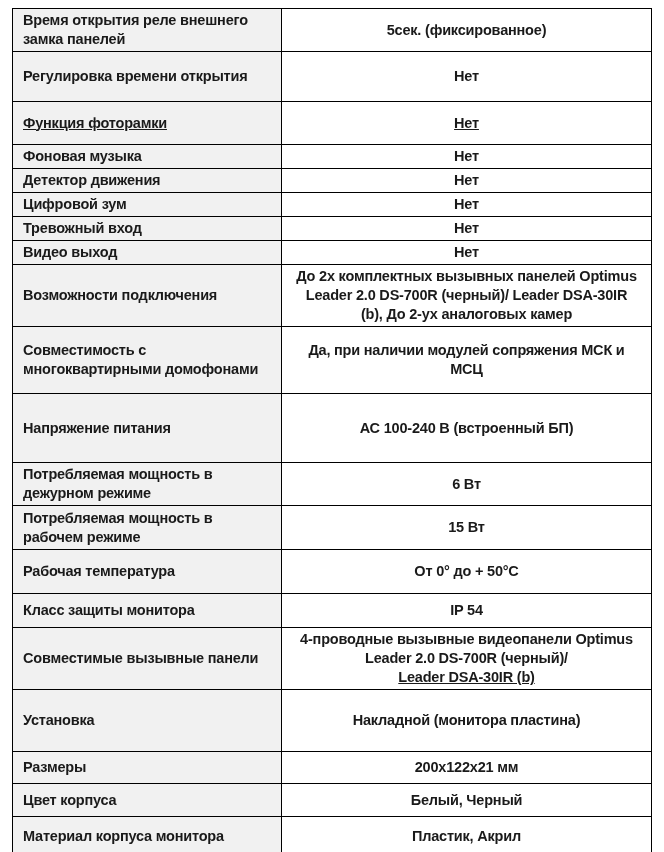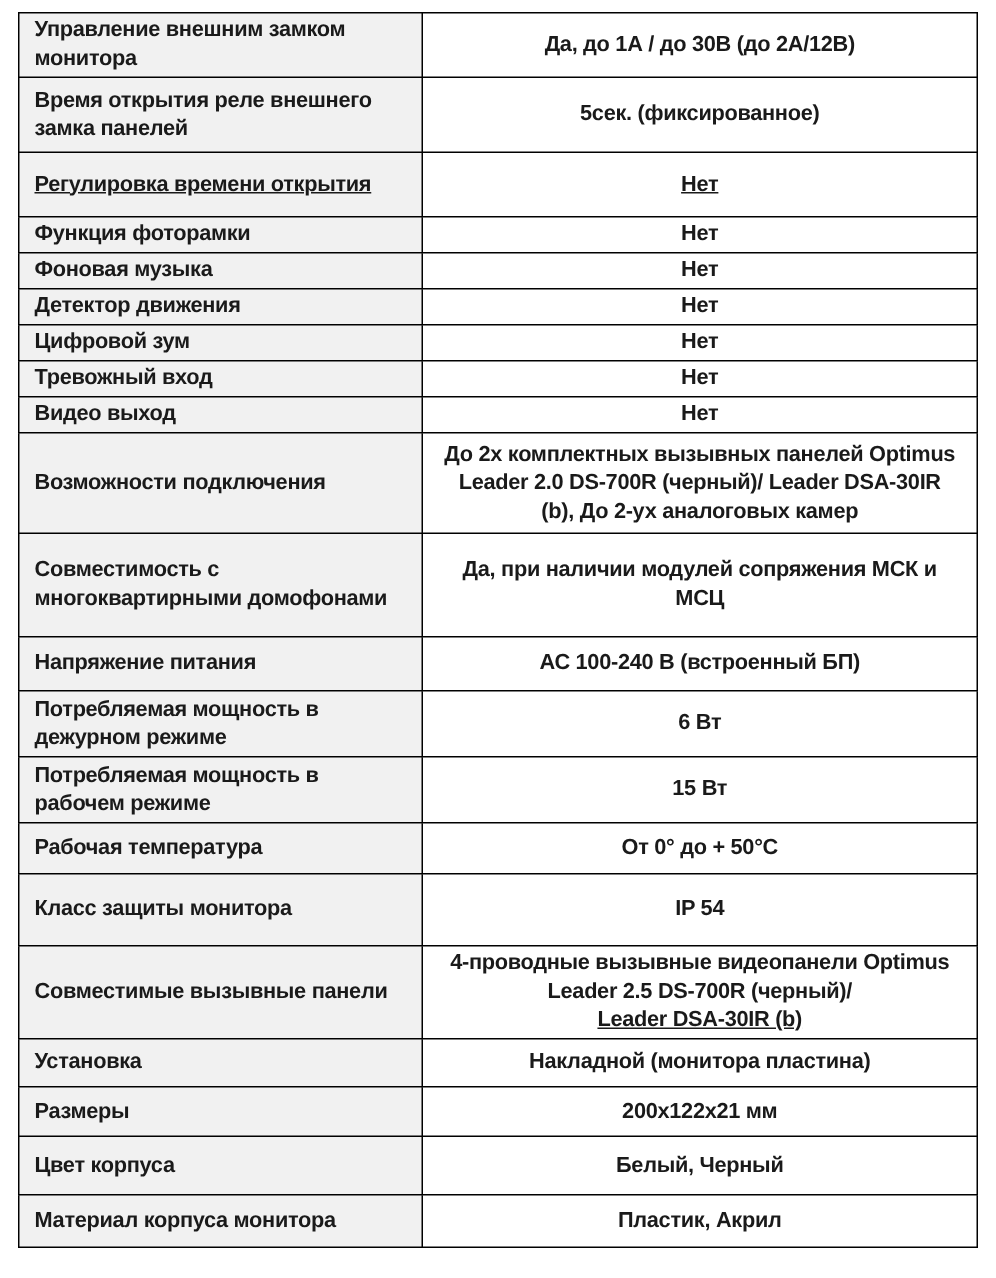--- a/index.html
+++ b/index.html
@@ -65,24 +65,20 @@
   .spec-table tr:nth-child(19) { height: 33px; }
   .spec-table tr:nth-child(20) { height: 39px; }
   .spec-table tr:nth-child(21) { height: 35px; }
 </style>
 </head>
 <body>
 
 <table class="spec-table">
   <tbody>
     <tr>
-      <th>Управление внешним замком монитора</th>
-      <td>Да, до 1А / до 30В (до 2А/12В)</td>
-    </tr>
-    <tr>
       <th>Время открытия реле внешнего замка панелей</th>
       <td>5сек. (фиксированное)</td>
     </tr>
     <tr>
       <th>Регулировка времени открытия</th>
       <td>Нет</td>
     </tr>
     <tr>
       <th>Функция фоторамки</th>
       <td>Нет</td>
@@ -131,21 +127,21 @@
       <th>Рабочая температура</th>
       <td>От  0° до + 50°С</td>
     </tr>
     <tr>
       <th>Класс защиты монитора</th>
       <td>IP 54</td>
     </tr>
     <tr>
       <th>Совместимые вызывные панели</th>
       <td>
-        <span>4-проводные вызывные видеопанели Optimus Leader 2.5 DS-700R (черный)/</span>
+        <span>4-проводные вызывные видеопанели Optimus Leader 2.0 DS-700R (черный)/</span>
         <span class="link">Leader DSA-30IR (b)</span>
       </td>
     </tr>
     <tr>
       <th>Установка</th>
       <td>Накладной (монитора пластина)</td>
     </tr>
     <tr>
       <th>Размеры</th>
       <td>200х122х21 мм</td>

